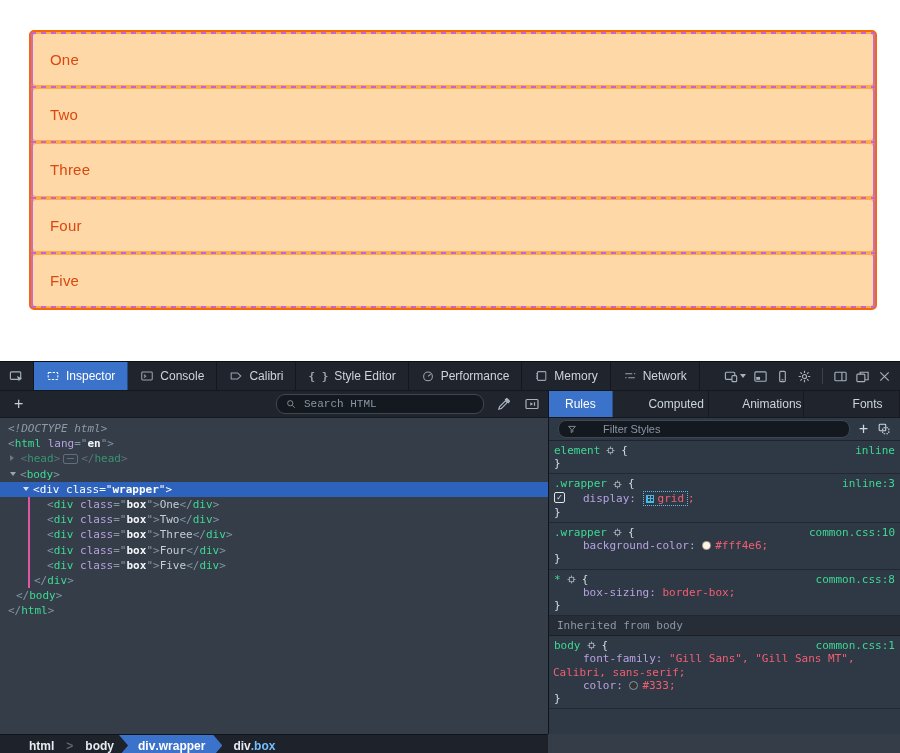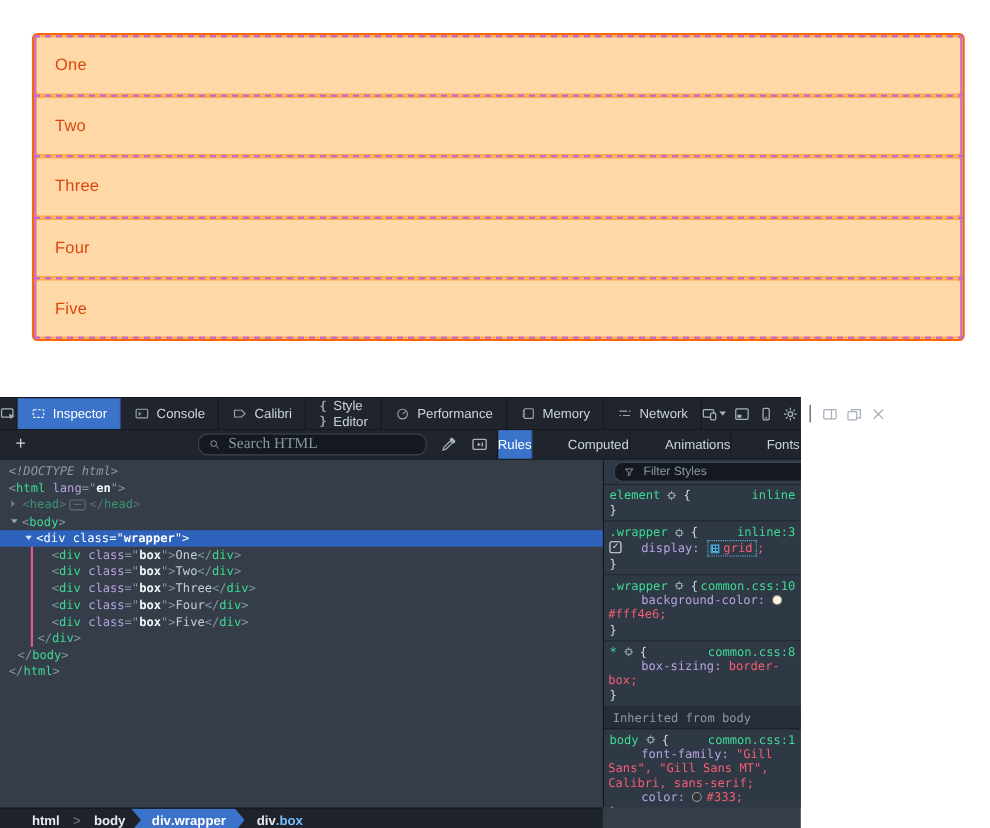--- a/index.html
+++ b/index.html
@@ -8,39 +8,39 @@
   
   .page{position:relative;width:900px;height:361px;background:#ffffff;}
   .wrapper{position:absolute;left:29px;top:30px;width:844px;height:276px;background:#fff4e6;border:2px solid #f76707;border-radius:5px;}
   .boxes{position:absolute;inset:0;display:grid;grid-template-rows:repeat(5,1fr);}
   .gbox{background:#ffd8a8;border:2px solid #ffa94d;border-radius:5px;display:flex;align-items:center;padding-left:17px;color:#d9480f;font-size:15px;letter-spacing:.2px;}
   .gridlines{position:absolute;inset:0;pointer-events:none;}
   .gl-h{position:absolute;left:0;right:0;height:2px;background-image:repeating-linear-gradient(90deg,rgba(186,100,220,.95) 0 5px,transparent 5px 10px);}
   .gl-v{position:absolute;top:0;bottom:0;width:2px;background:rgba(186,100,220,.85);}
 
   
-  .devtools{position:absolute;top:361px;left:0;width:728px;height:392px;background:#343d48;border-top:1px solid #0c0f13;box-sizing:border-box;color:#ccd4dc;}
+  .devtools{position:absolute;top:361px;left:0;width:900px;height:392px;background:#343d48;border-top:1px solid #0c0f13;box-sizing:border-box;color:#ccd4dc;}
   .dt-tabbar{display:flex;align-items:stretch;height:28px;background:#20252d;border-bottom:1px solid #141920;}
   .pick-btn{width:33px;display:flex;align-items:center;justify-content:center;color:#a7b1bc;border-right:1px solid rgba(0,0,0,.4);}
   .dt-tabs{display:flex;}
   .dt-tab{display:flex;align-items:center;gap:6px;padding:0 12px;font-size:12px;color:#ccd4dc;border-right:1px solid rgba(0,0,0,.35);cursor:default;}
   .dt-tab .ticon{color:#99a4b0;display:flex;align-items:center;}
   .dt-tab.active{background:#3b72ca;color:#fff;}
   .dt-tab.active .ticon{color:#fff;}
   .brace-icon{font-family:"DejaVu Sans Mono",monospace;font-size:11px;font-weight:bold;}
   .dt-winicons{margin-left:auto;display:flex;align-items:center;gap:7px;padding-right:8px;color:#a7b1bc;}
   .wicon{display:flex;align-items:center;}
   .caret{width:0;height:0;border-left:3.5px solid transparent;border-right:3.5px solid transparent;border-top:4px solid #a7b1bc;margin-left:1px;}
   .wsep{width:1px;height:16px;background:#3a424d;margin:0 3px;}
 
   .dt-subbar{display:flex;height:26px;background:#20252d;border-bottom:1px solid #141920;}
   .sub-left{width:548px;display:flex;align-items:center;box-sizing:border-box;padding:0 8px;}
   .addnode{font-size:16px;color:#c6cfd8;padding:0 6px;line-height:1;}
   .search-pill{margin-left:auto;display:flex;align-items:center;gap:5px;width:190px;height:18px;border-radius:9px;background:#141920;border:1px solid #3d4754;padding:0 8px;color:#8a95a2;}
-  .search-pill input{flex:1;background:transparent;border:none;outline:none;color:#c6cfd8;font-size:14px;font-family:Liberation Serif, serif;}
+  .search-pill input{flex:1;background:transparent;border:none;outline:none;color:#c6cfd8;font-size:11px;font-family:Liberation Mono, monospace;}
   .search-pill input::placeholder{color:#8a95a2;}
   .subbar-icons{display:flex;align-items:center;gap:12px;margin-left:12px;color:#a7b1bc;}
   .sub-right{flex:1;display:flex;border-left:1px solid #10151b;gap:32px;}
   .rtab{flex:1;display:flex;align-items:center;justify-content:center;font-size:12px;color:#ccd4dc;border-right:1px solid rgba(0,0,0,.3);}
   .rtab.active{background:#3b72ca;color:#fff;}
 
   .dt-content{display:flex;height:316px;}
   .markup-pane{position:relative;width:548px;background:#343d48;font-family:"DejaVu Sans Mono",monospace;font-size:11px;overflow:hidden;}
   #markup-rows{padding-top:3px;}
   .mrow{height:15.2px;line-height:15.2px;white-space:pre;}
@@ -54,21 +54,21 @@
   .m-hd{display:inline-block;width:13px;height:8px;border:1px solid #8496a5;border-radius:2px;margin:0 3px;position:relative;top:3px;}
   .m-hd::after{content:"";position:absolute;left:3px;right:3px;top:3px;height:1px;background:#8496a5;}
   .mrow.dim span{opacity:.55;}
   .mrow.sel{background:#2d62bd;}
   .mrow.sel span{color:#fff;opacity:1;}
   .mrow.sel .tw.open{border-top-color:#d8e2f0;}
   .guide{position:absolute;left:28px;top:79px;width:2px;height:91px;background:#e254a5;}
 
   .rules-pane{flex:1;background:#2f3845;border-left:1px solid #10151b;font-family:"DejaVu Sans Mono",monospace;font-size:11px;overflow:hidden;}
   .filter-row{height:22px;display:flex;align-items:center;gap:9px;padding:0 9px;border-bottom:1px solid rgba(0,0,0,.35);}
-  .filter-pill{flex:1;display:flex;align-items:center;gap:5px;height:16px;border-radius:8px;background:#141920;border:1px solid #3d4754;padding:0 7px;color:#8a95a2;}
+  .filter-pill{flex:1;display:flex;align-items:center;gap:23px;height:16px;border-radius:8px;background:#141920;border:1px solid #3d4754;padding:0 7px;color:#8a95a2;}
   .filter-pill input{flex:1;background:transparent;border:none;outline:none;color:#c6cfd8;font-size:11px;font-family:"Liberation Sans",sans-serif;}
   .filter-pill input::placeholder{color:#8a95a2;}
   .addrule{font-size:15px;color:#ced7e0;line-height:1;}
   .pseudo-ic{color:#ced7e0;display:flex;}
 
   .rule{padding:3px 0 3px;border-bottom:1px solid rgba(0,0,0,.28);}
   .rule-head{display:flex;align-items:center;padding:0 5px;line-height:13.2px;}
   .rsel{color:#3dd993;} 
   .rtarget{color:#aeb9c4;margin:0 5px;display:flex;}
   .rbrace{color:#d4dce4;}

